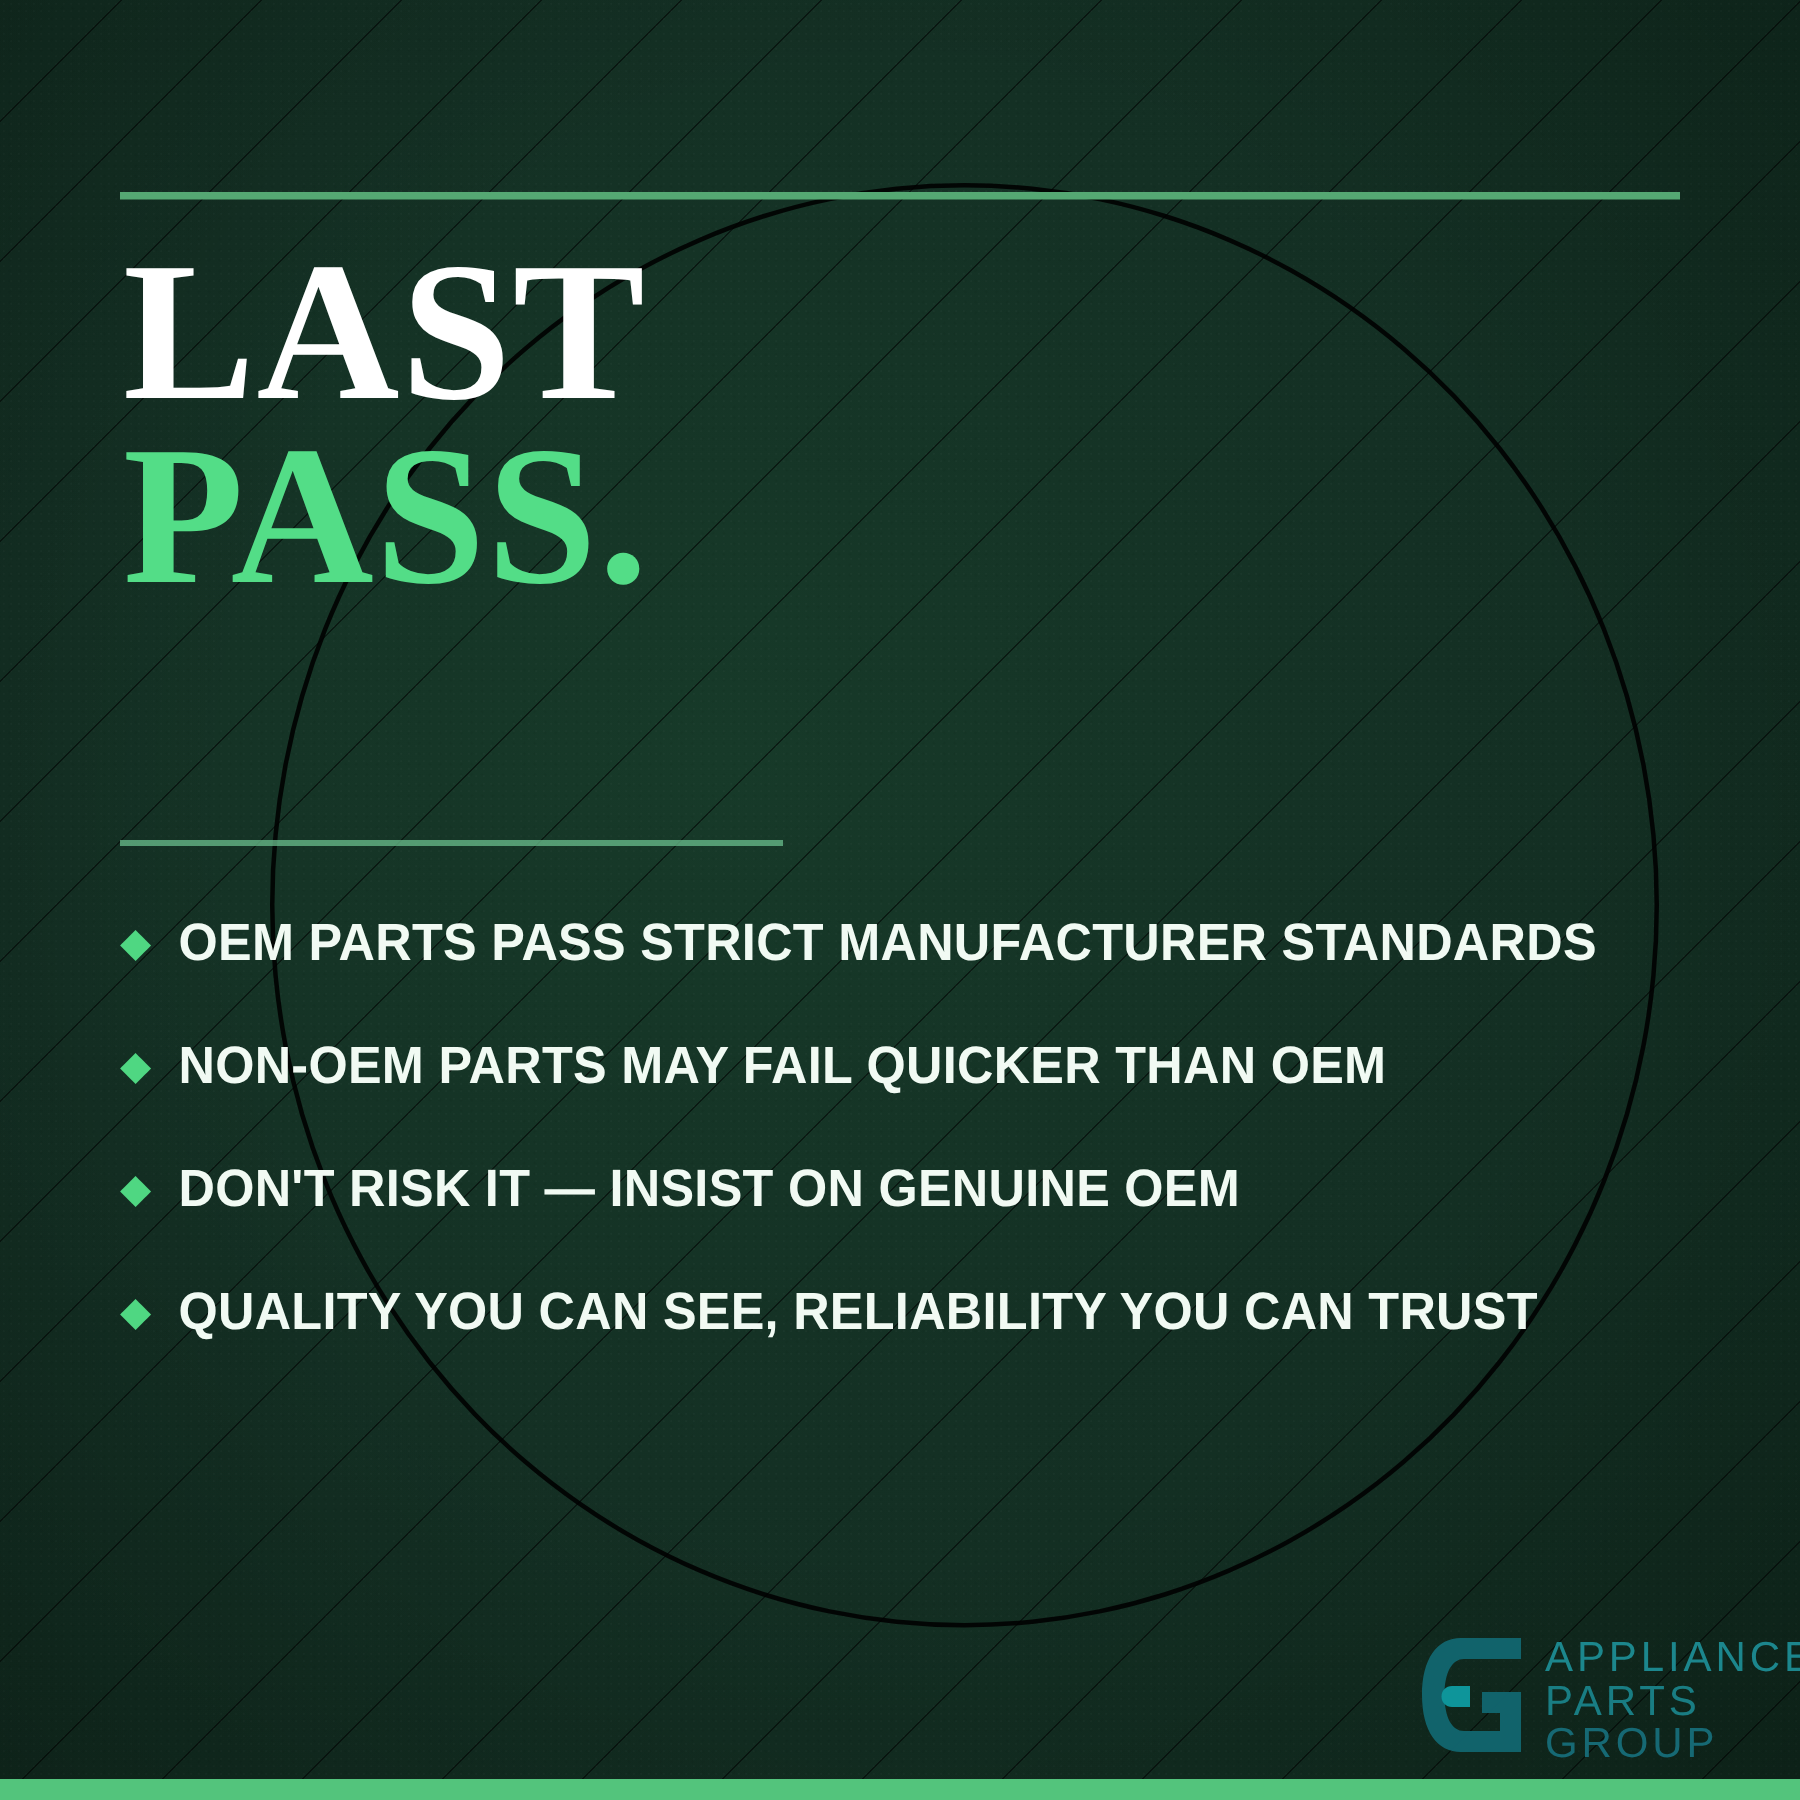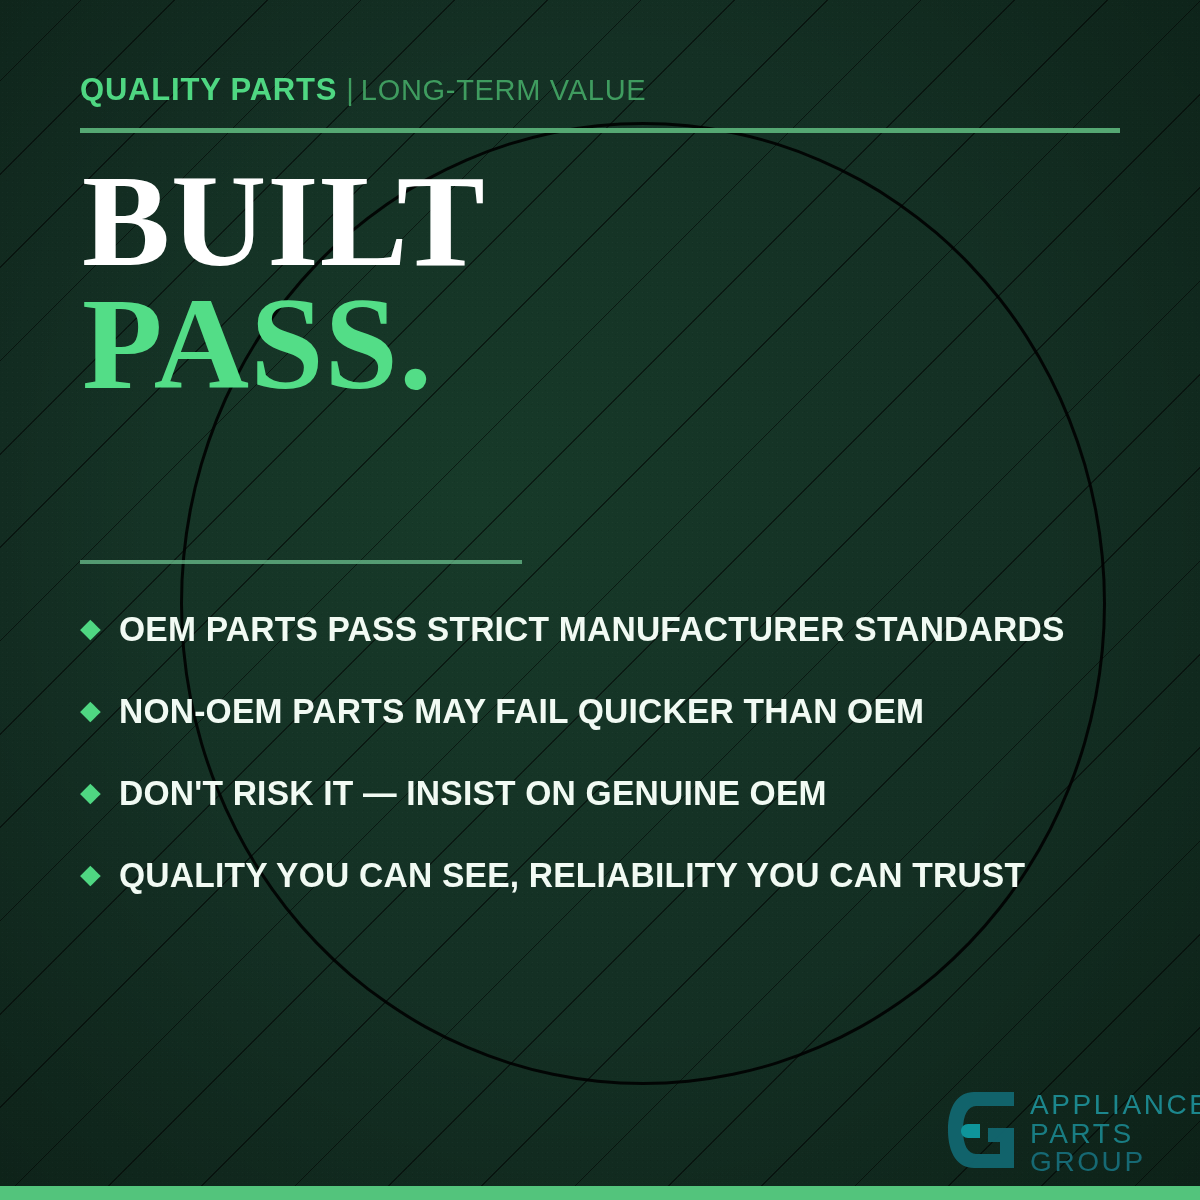--- a/index.html
+++ b/index.html
@@ -212,28 +212,25 @@
 <div class="poster">
 
   <div class="bg-base"></div>
   <div class="bg-stripes"></div>
   <div class="bg-noise"></div>
   <div class="bg-circle"></div>
   <div class="bg-vignette"></div>
 
   <div class="content">
 
-    <div class="kicker">
-      <span class="kicker-main">QUALITY PARTS</span><span class="kicker-sep">|</span><span class="kicker-sub">LONG-TERM VALUE</span>
-    </div>
 
     <div class="rule-top"></div>
 
     <div class="headline">
-      <span class="ln ln-white">BUILT</span>
+      <span class="ln ln-white">LAST</span>
       <span class="ln ln-green">PASS.</span>
     </div>
 
     <div class="rule-mid"></div>
 
     <div class="bullets">
 
       <div class="bullet">
         <span class="bullet-mark">◆</span>
         <span class="bullet-text">OEM PARTS PASS STRICT MANUFACTURER STANDARDS</span>

